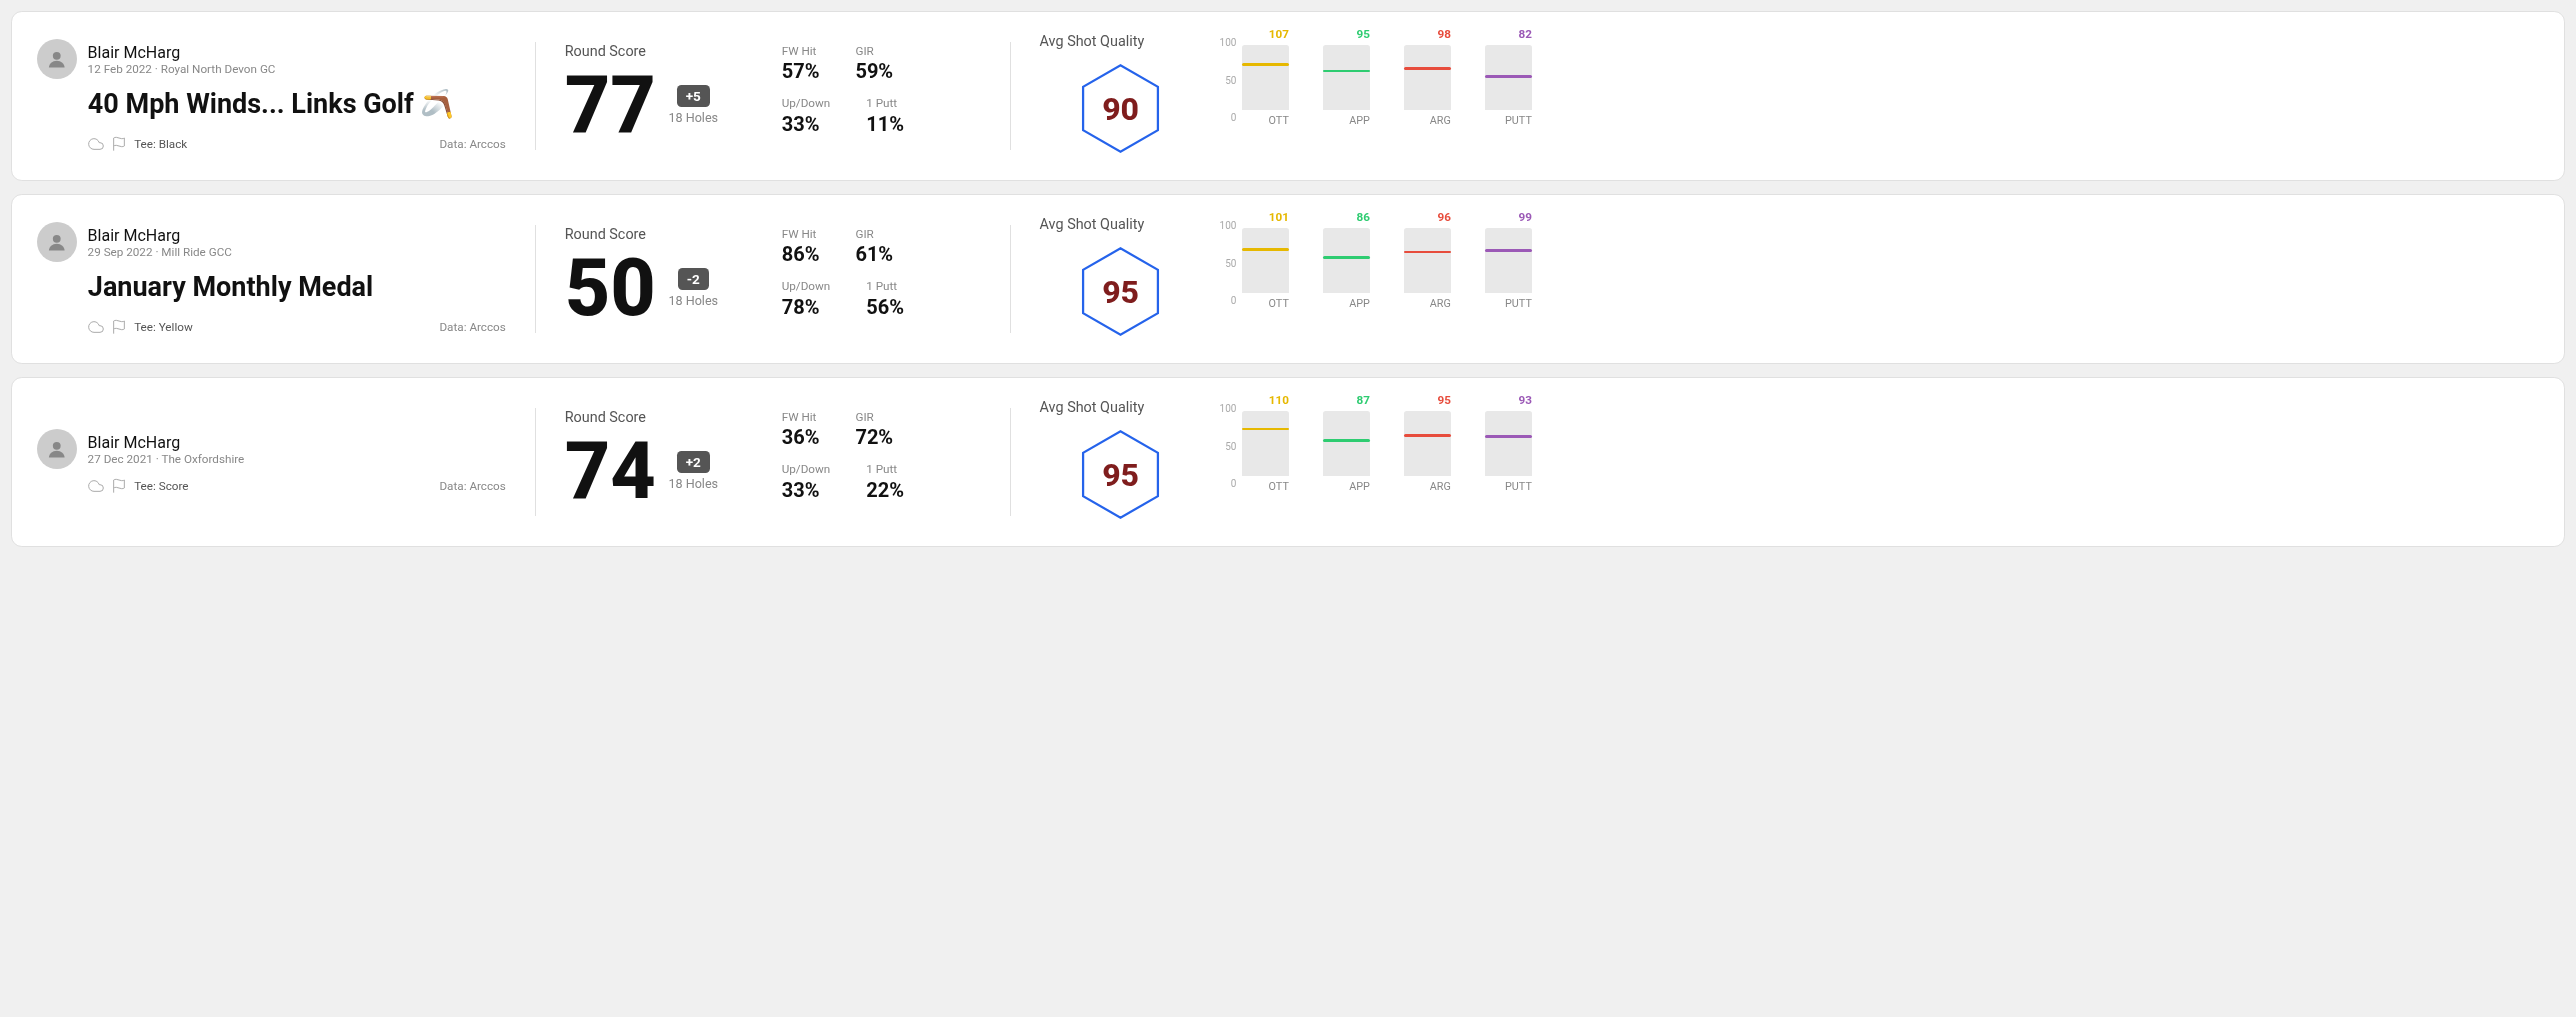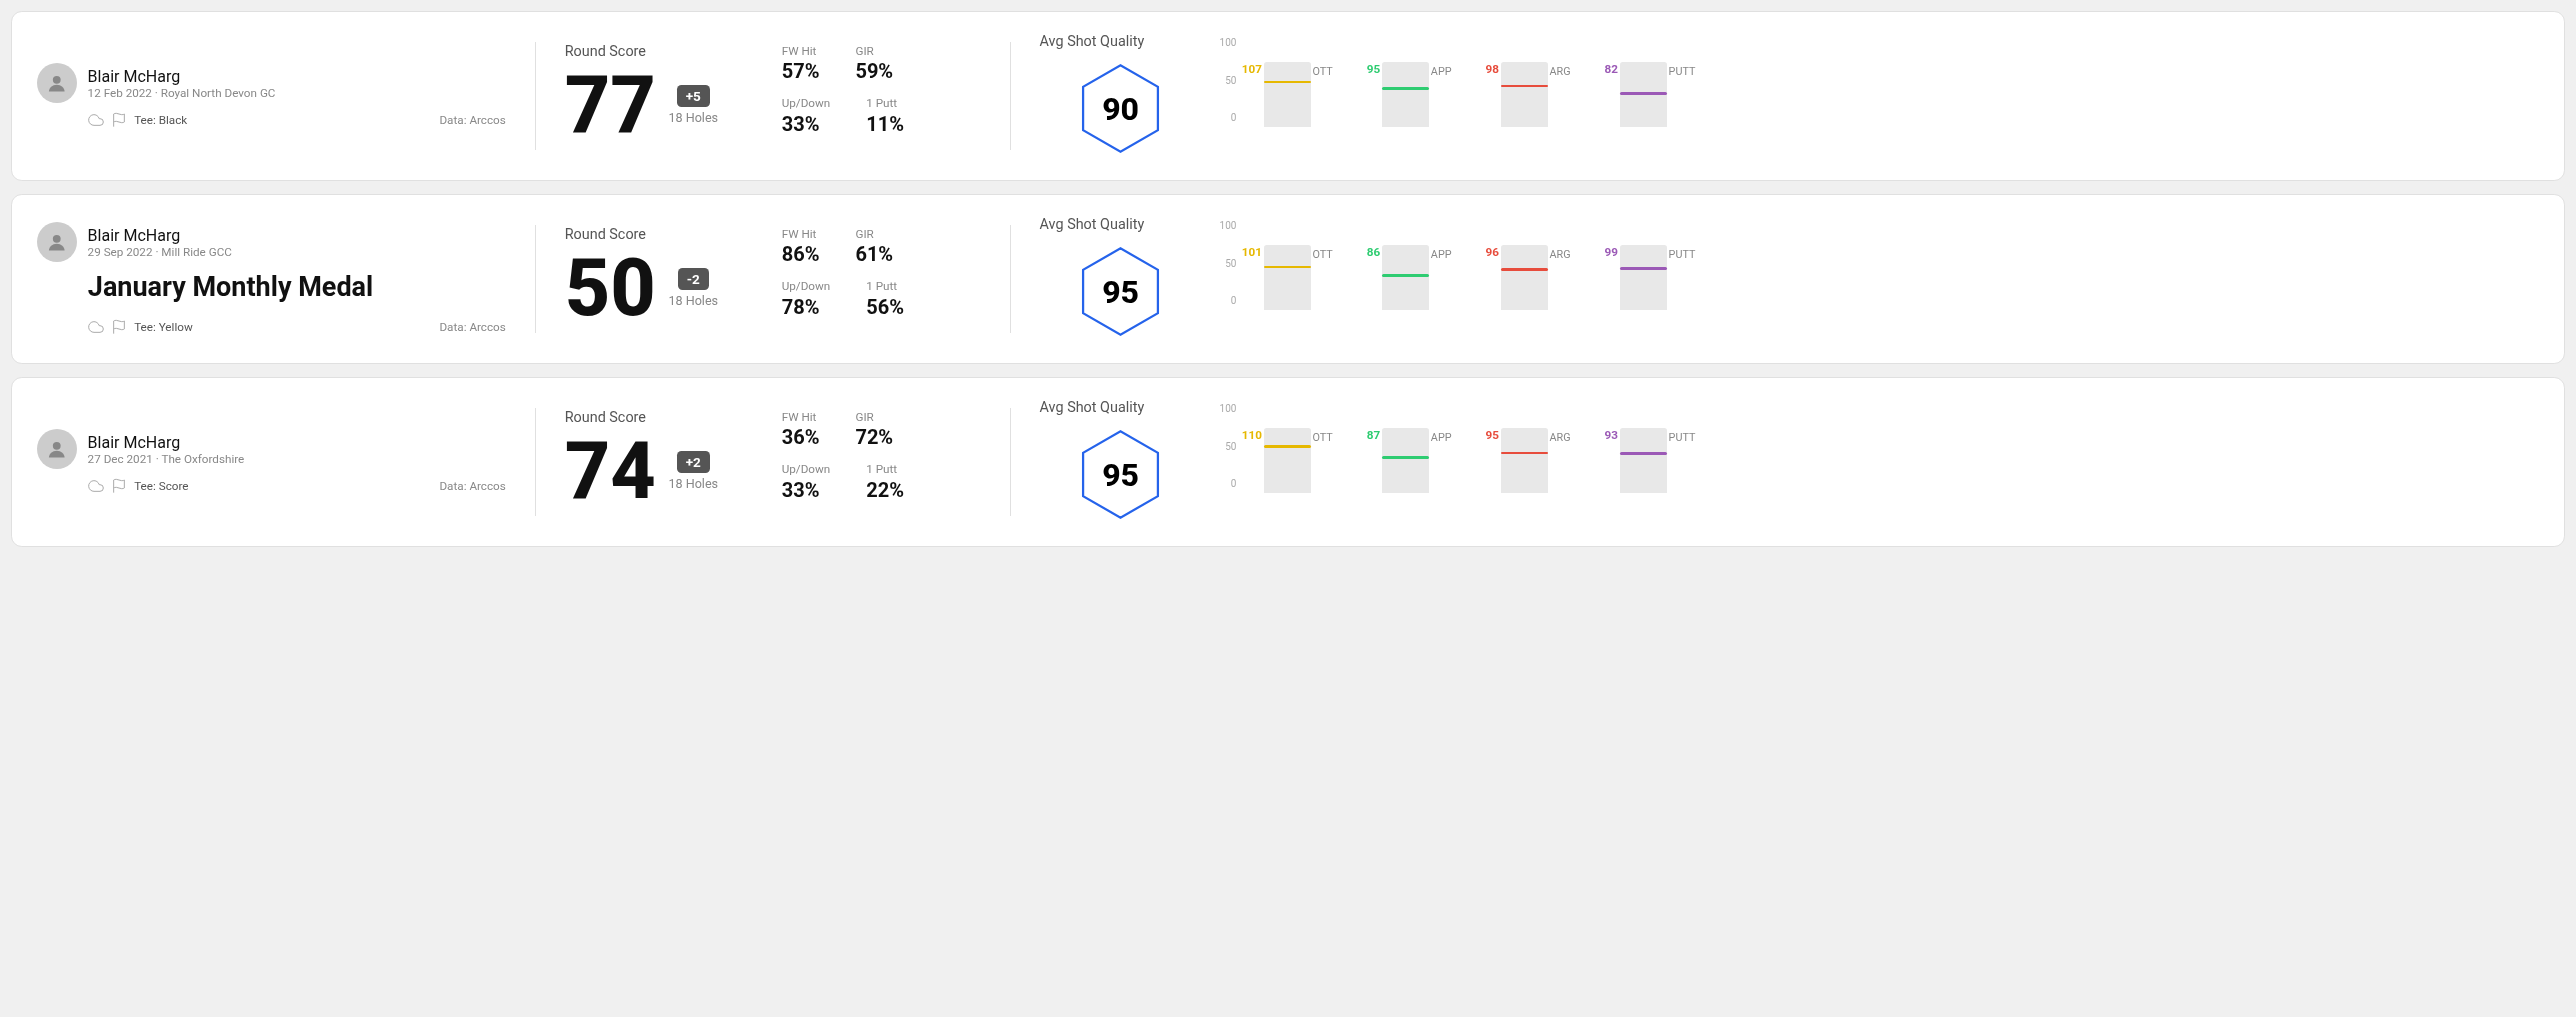--- a/index.html
+++ b/index.html
@@ -175,34 +175,34 @@
       width: 99px;
       height: 99px;
     }
     .hex-number {
       position: absolute;
       top: 50%;
       left: 50%;
       transform: translate(-50%, -50%);
       font-size: 32px;
       font-weight: 800;
-      color: #000000;
+      color: #7f1d1d;
     }
     .chart-section {
       flex: 1;
       margin-left: 18px;
       height: 117px;
       display: flex;
       flex-direction: column;
       justify-content: flex-end;
     }
     .bar-group {
       display: flex;
-      flex-direction: row;
-      align-items: flex-start;
+      flex-direction: column;
+      align-items: flex-end;
       gap: 1.8px;
     }
     .bar-value {
       font-size: 11.7px;
       font-weight: 700;
       margin-bottom: 1.8px;
     }
     .bar-track {
       width: 47px;
       height: 65px;
@@ -251,20 +251,21 @@
             <svg viewBox="0 0 24 24">
               <circle cx="12" cy="8" r="4"></circle>
               <path d="M4 20c0-4 3.6-7 8-7s8 3 8 7"></path>
             </svg>
           </div>
           <div>
             <div class="user-name">Blair McHarg</div>
             <div class="user-date">12 Feb 2022 · Royal North Devon GC</div>
           </div>
         </div>
+        <div class="round-title">40 Mph Winds... Links Golf 🪃</div>
         <div class="footer-row">
           <div class="tee-info">
             <svg class="icon-svg" viewBox="0 0 24 24">
               <path d="M18 10h-1.26A8 8 0 1 0 9 20h9a5 5 0 0 0 0-10z"></path>
             </svg>
             <svg class="icon-svg" viewBox="0 0 24 24">
               <path d="M4 15s1-1 4-1 5 2 8 2 4-1 4-1V3s-1 1-4 1-5-2-8-2-4 1-4 1z"></path>
               <line x1="4" y1="22" x2="4" y2="15"></line>
             </svg>
             <span>Tee: Black</span>

